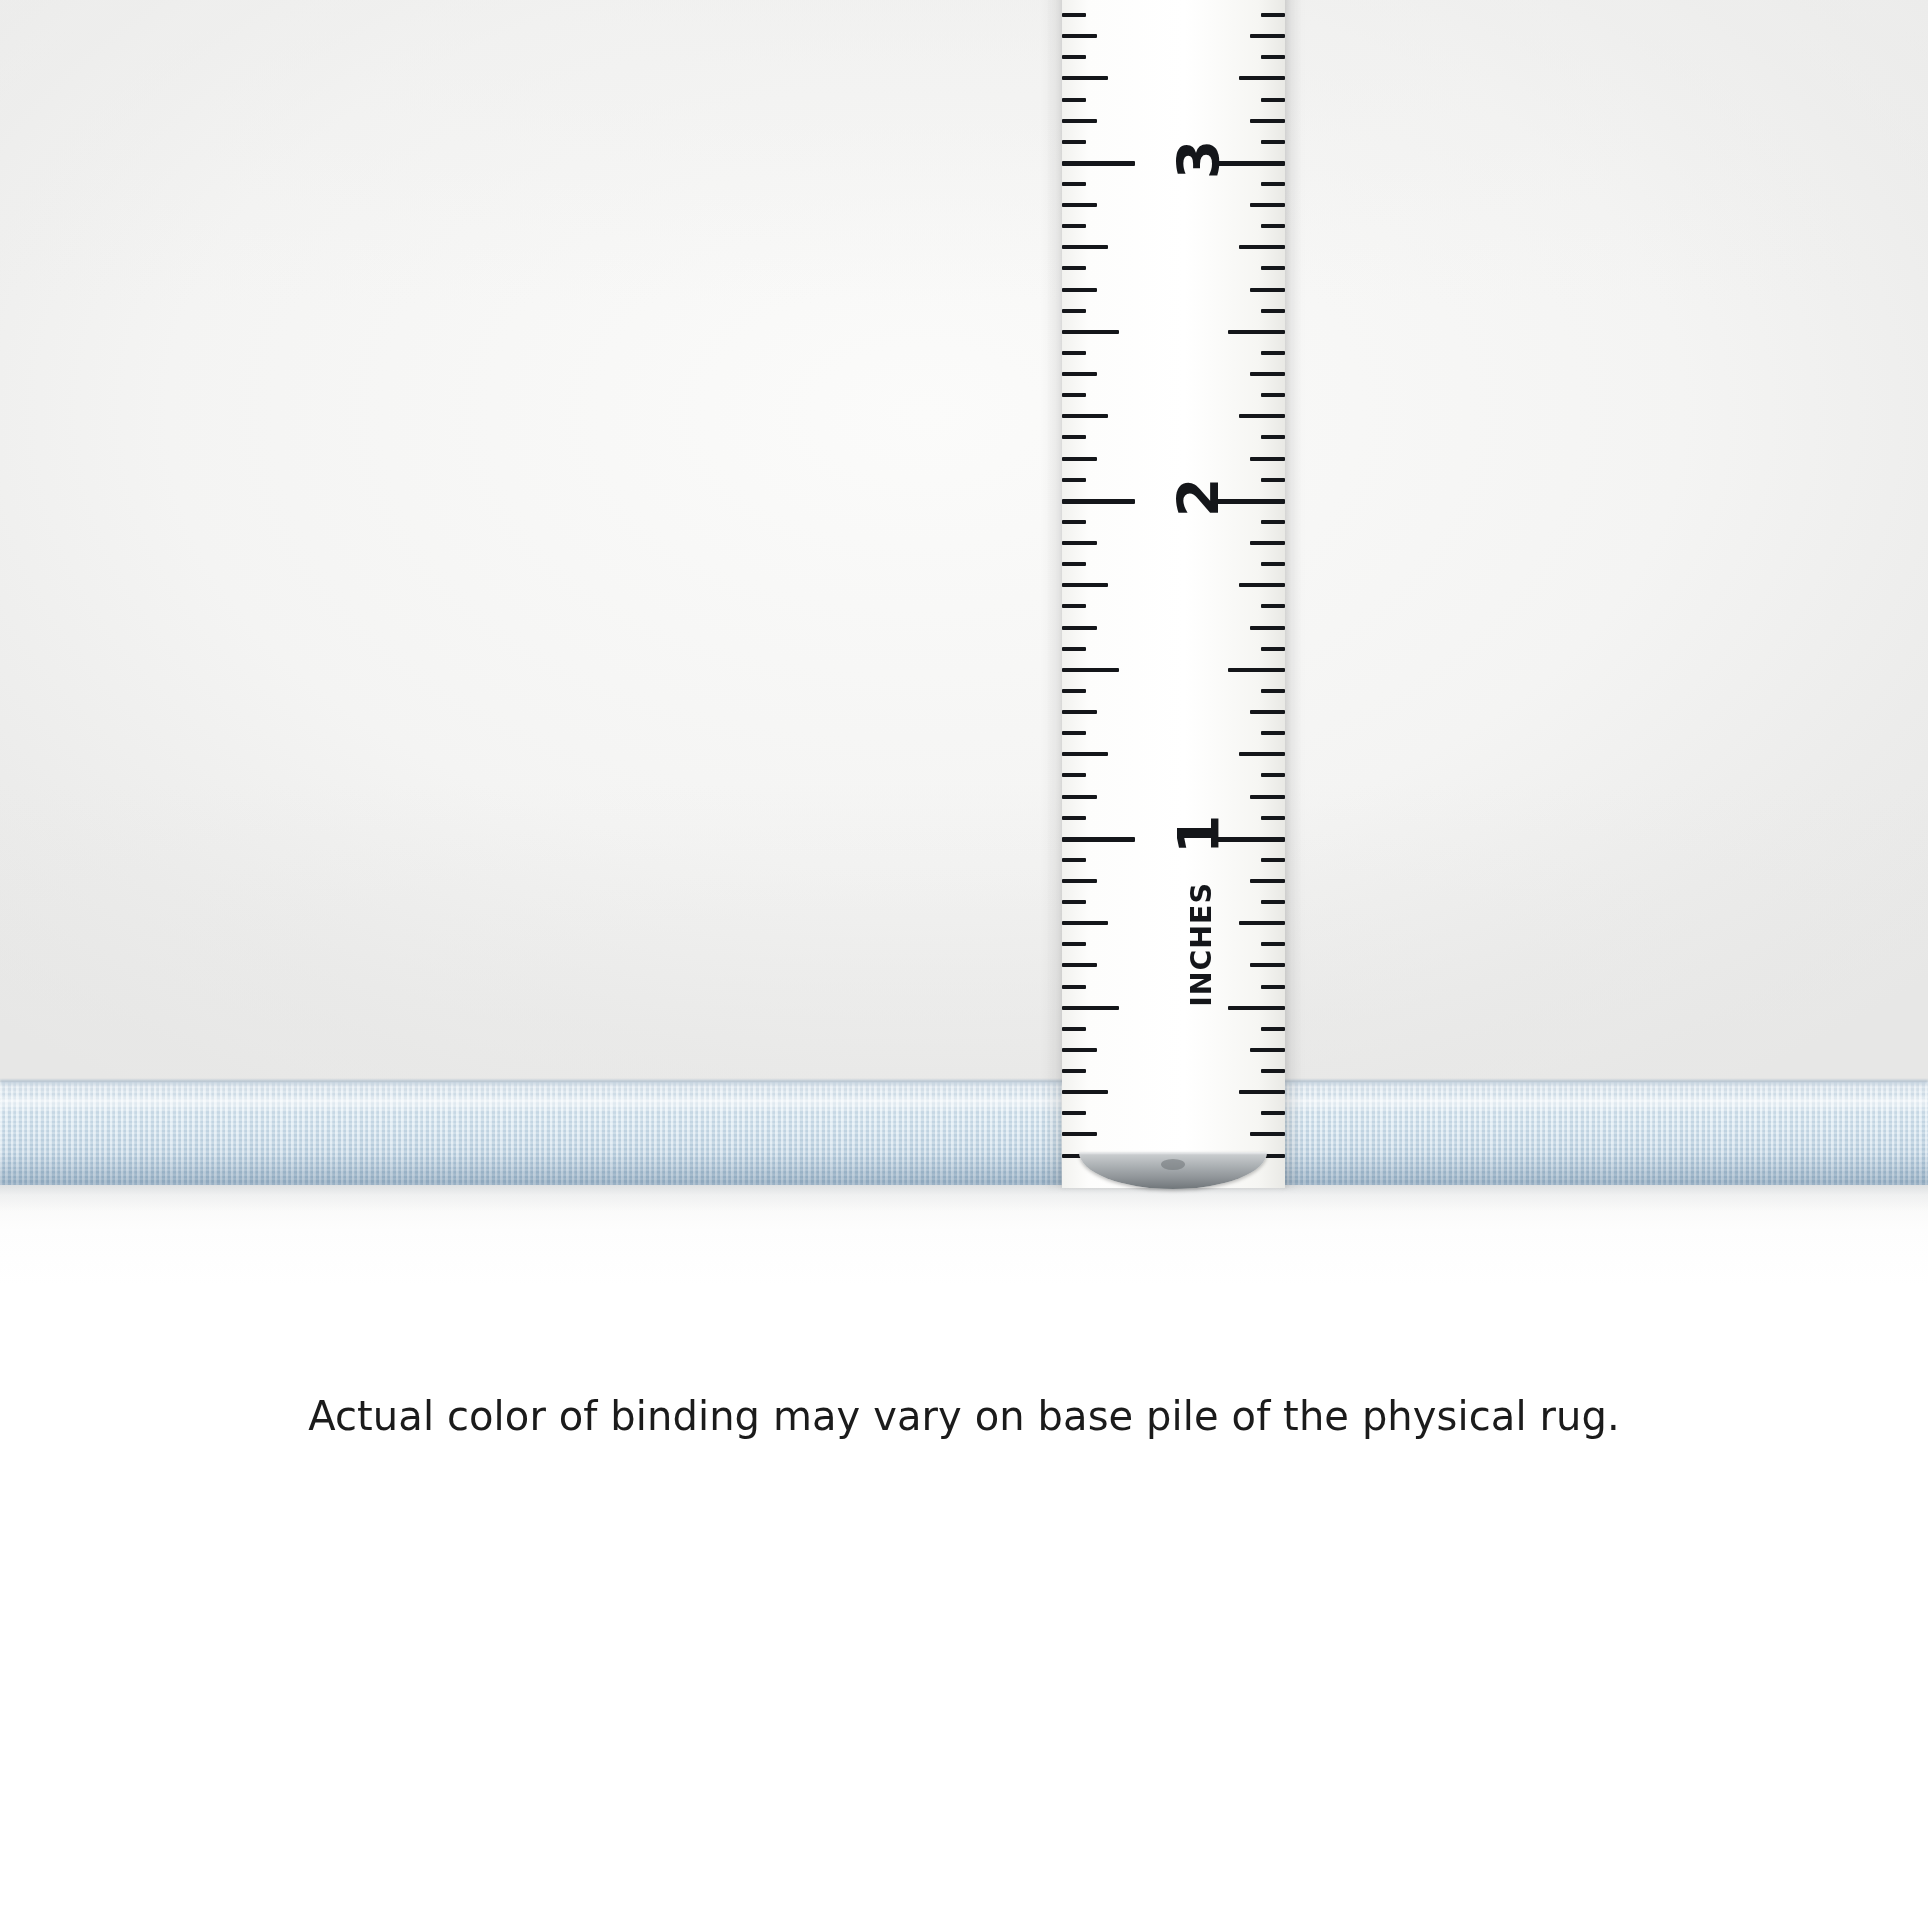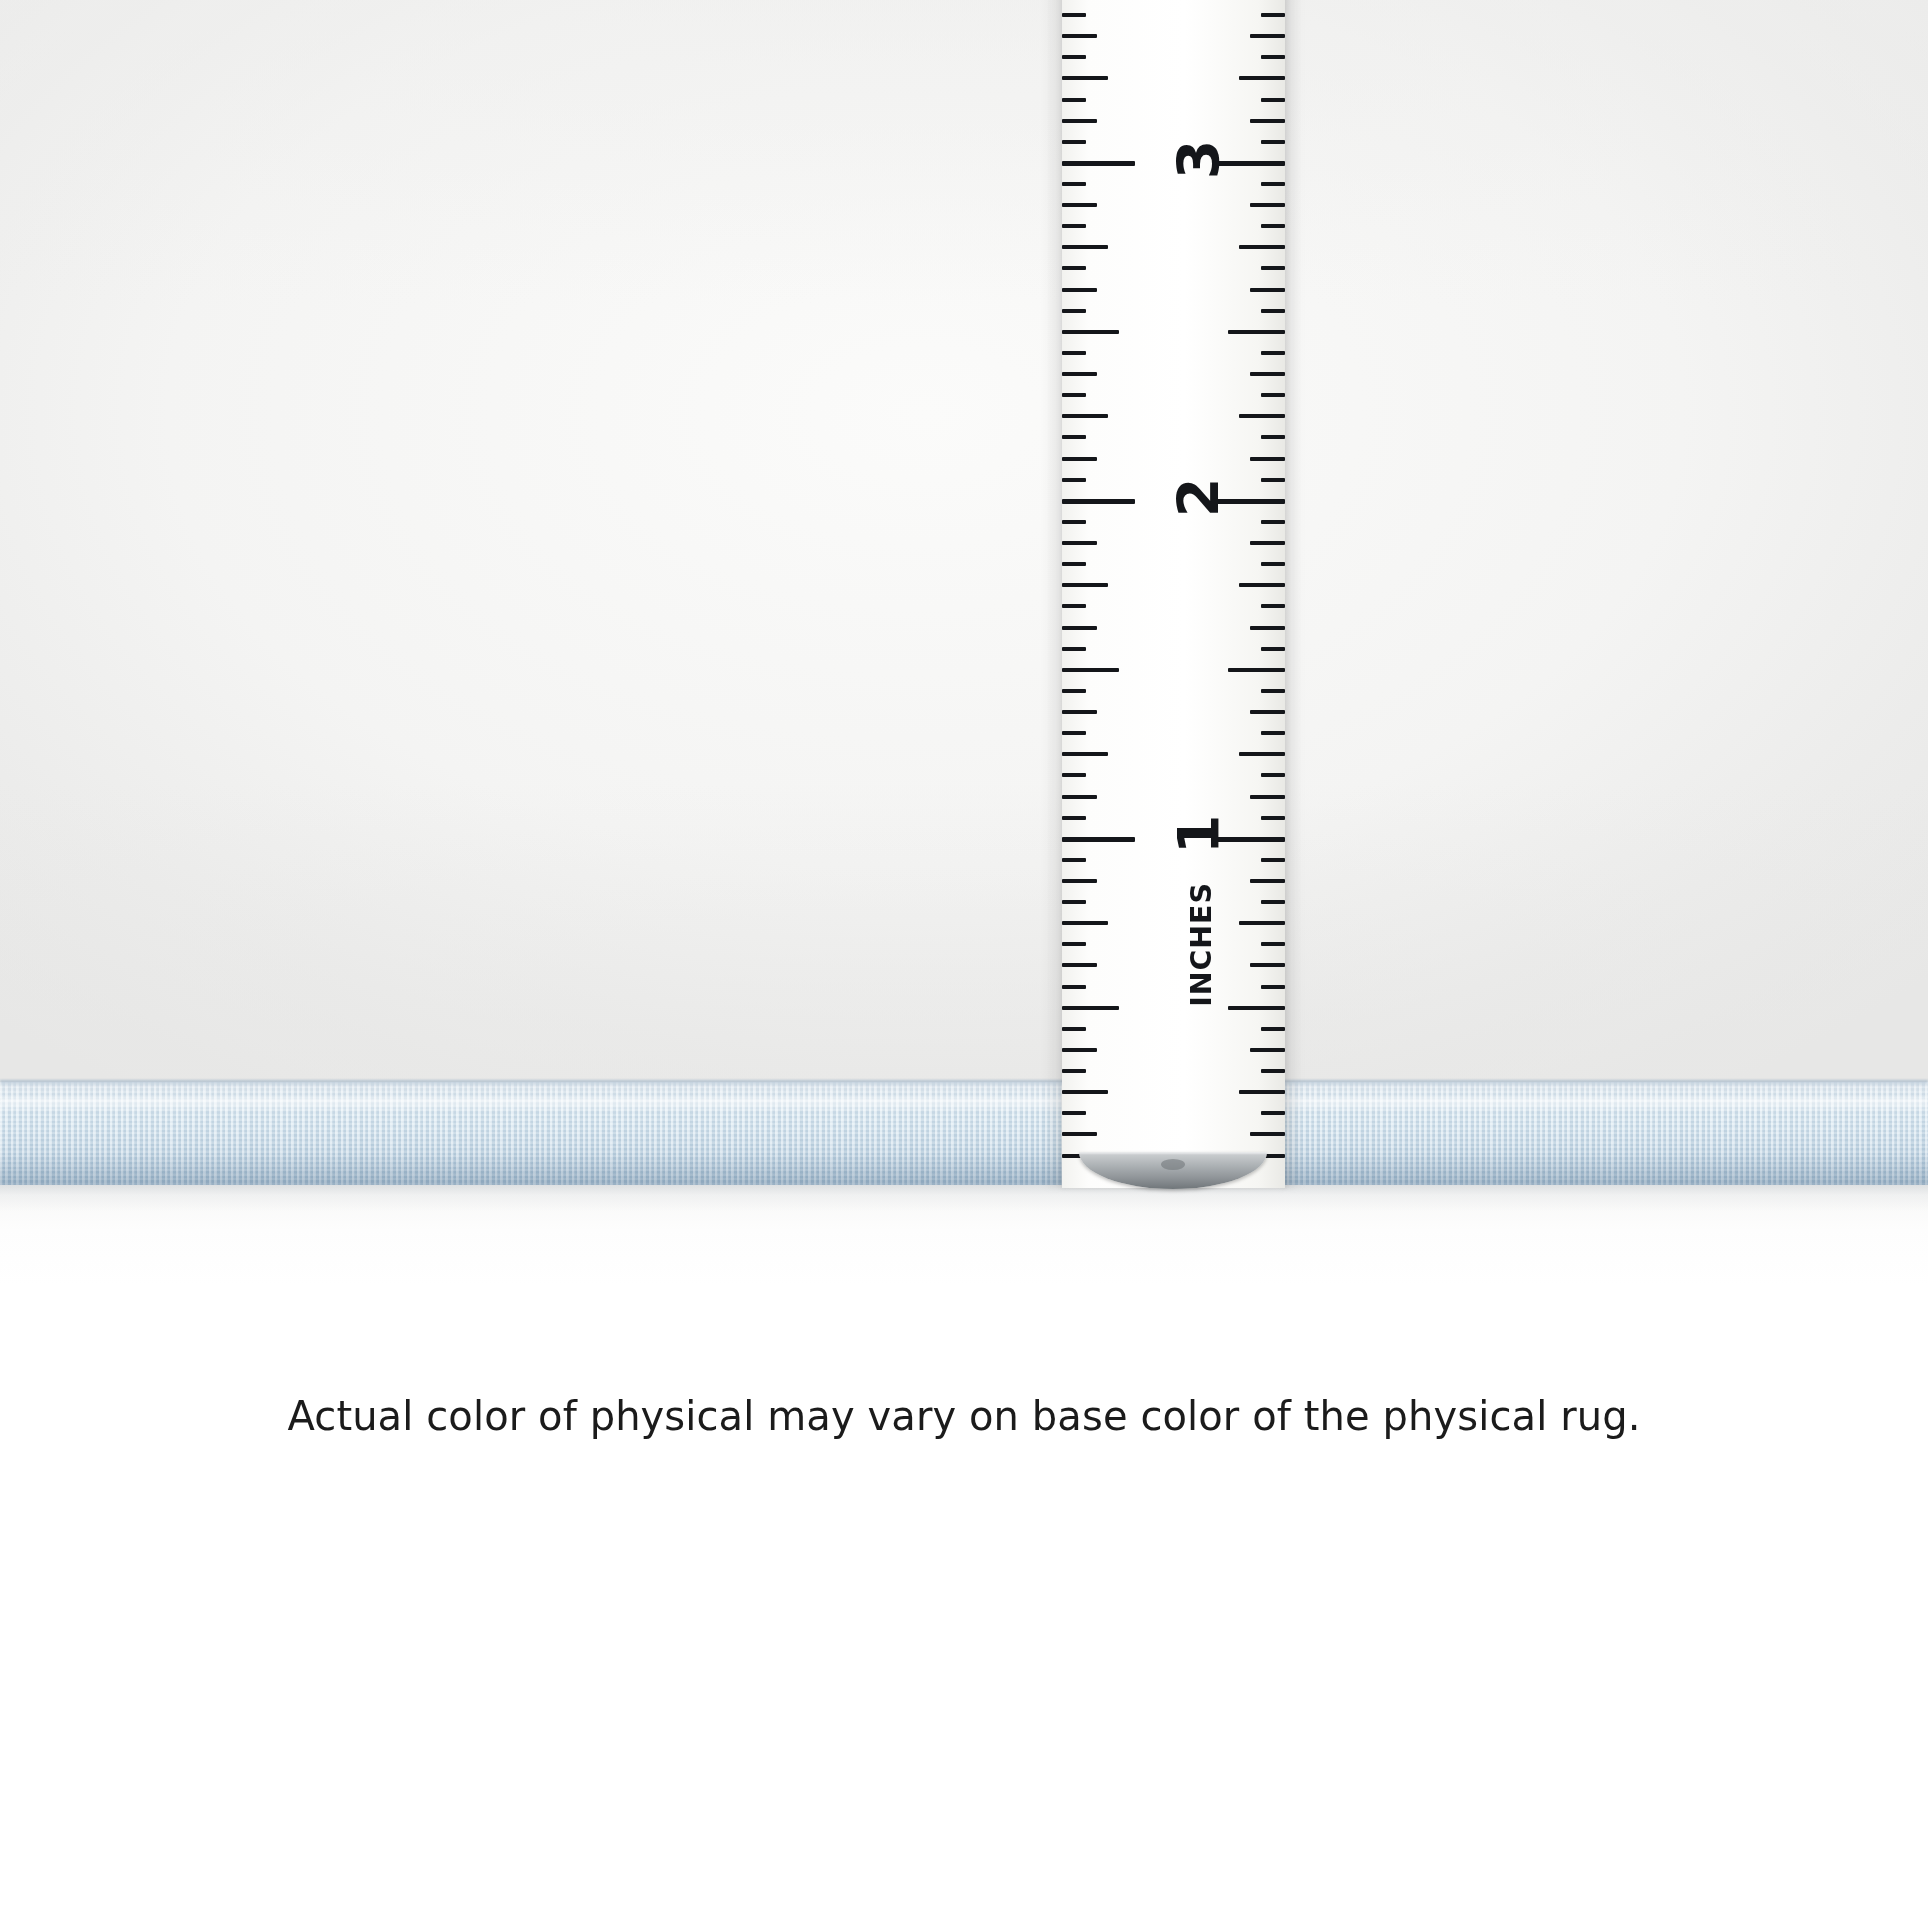--- a/index.html
+++ b/index.html
@@ -365,17 +365,17 @@
         <div class="rnum" style="left: 118px; top: 478px;">2</div>
         <div class="rnum" style="left: 118px; top: 140px;">3</div>
       </div>
 
     <div id="tape-clip"></div>
     <div id="tape-clip-hole"></div>
 
   </div>
 
   <div id="caption">
-    <span class="line">Actual color of physical may vary on base color of the physical rug.</span>
+    <span class="line">Actual color of binding may vary on base pile of the physical rug.</span>
   </div>
 
 </div>
 
 
 </body></html>

